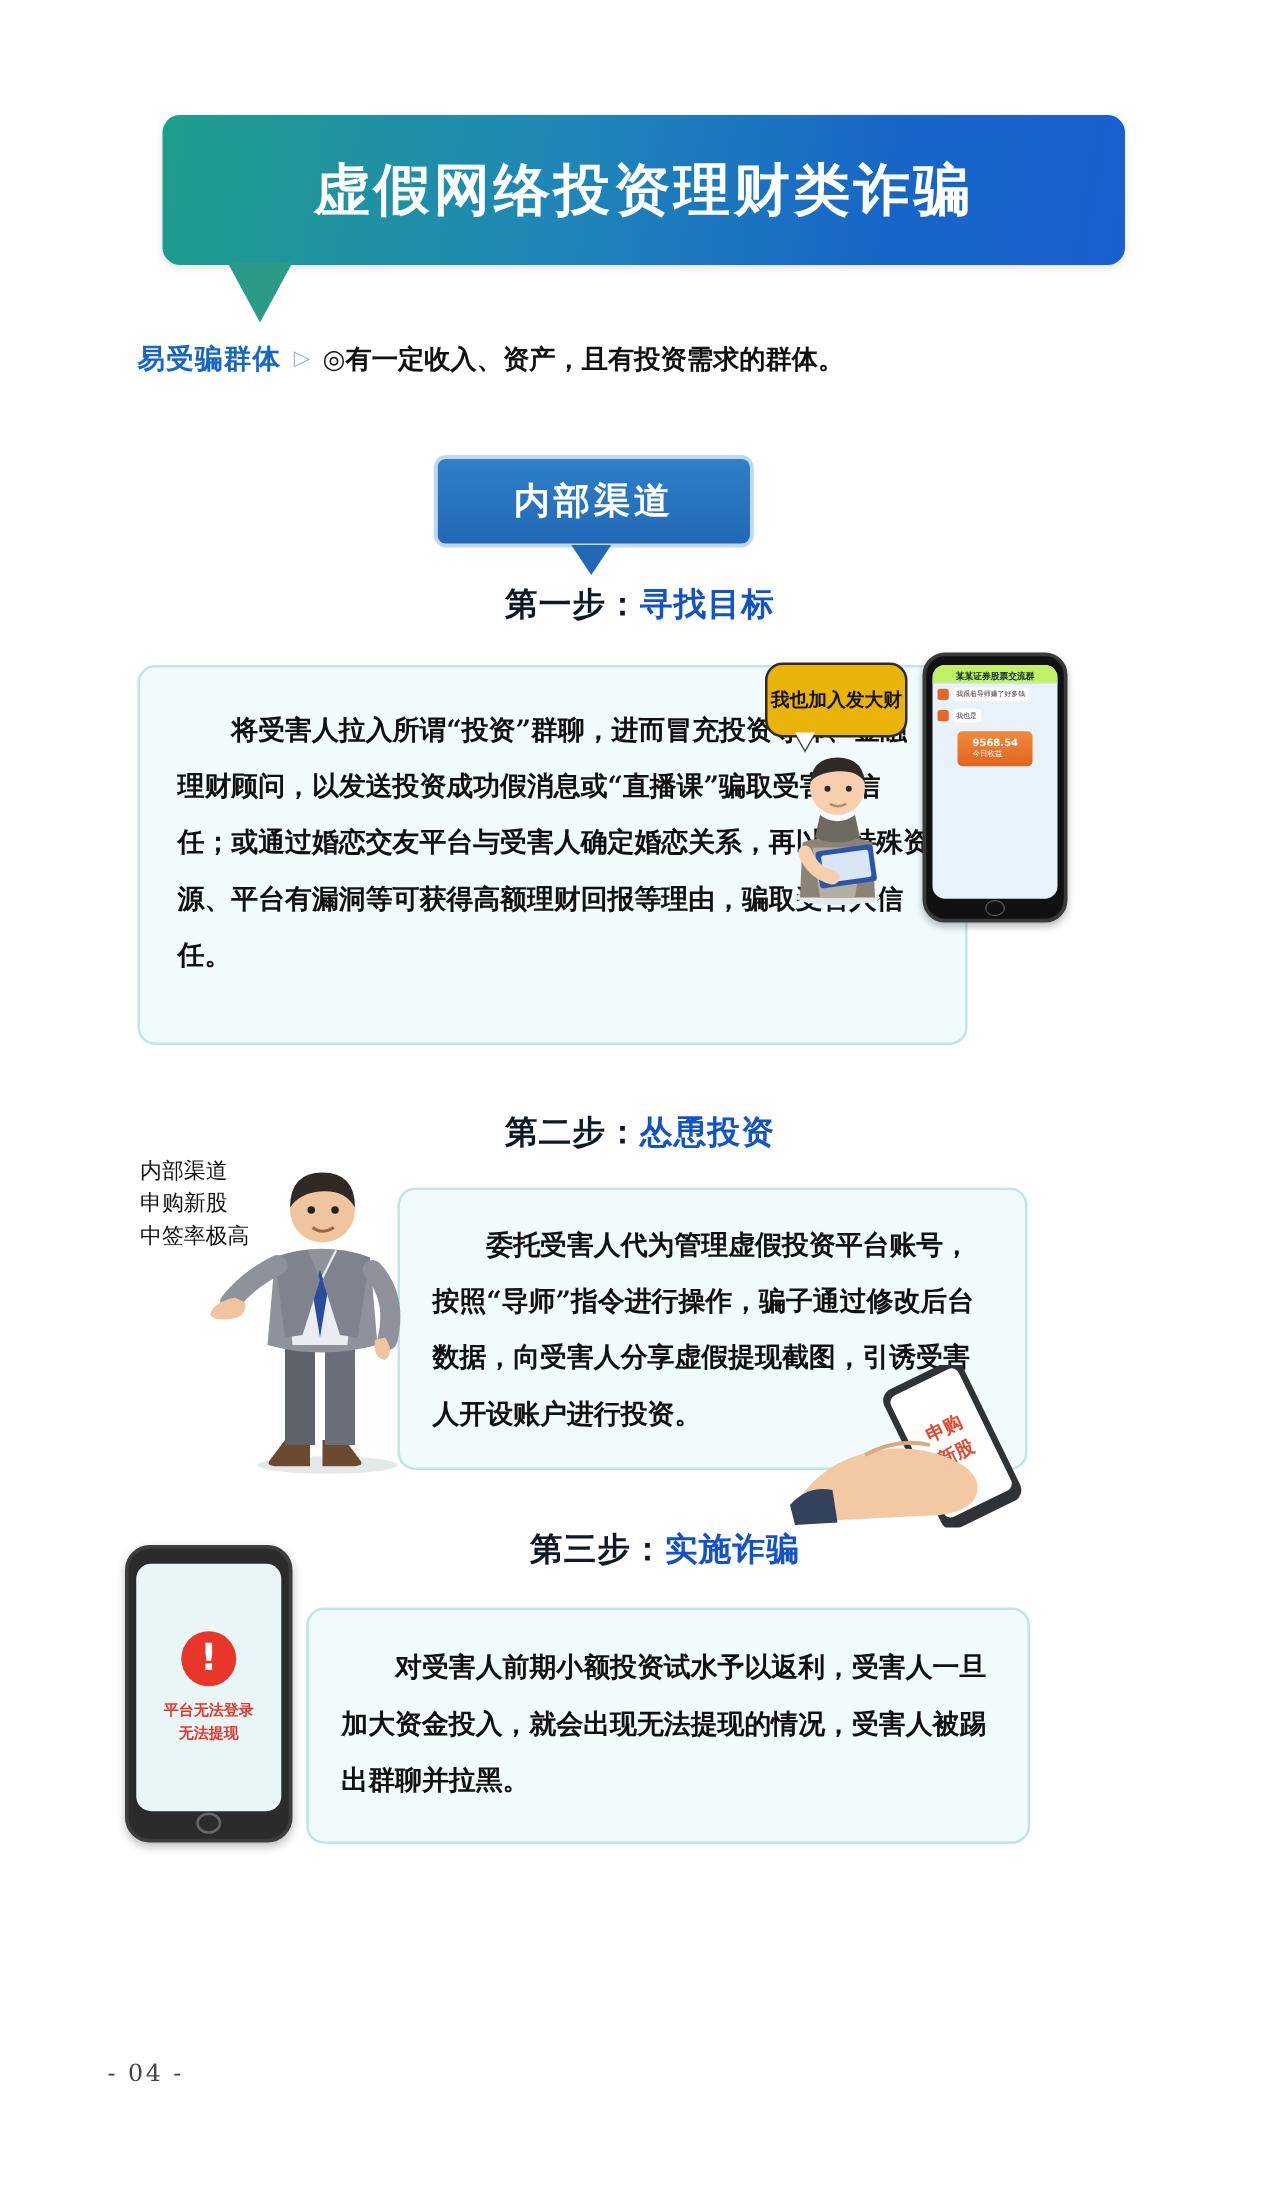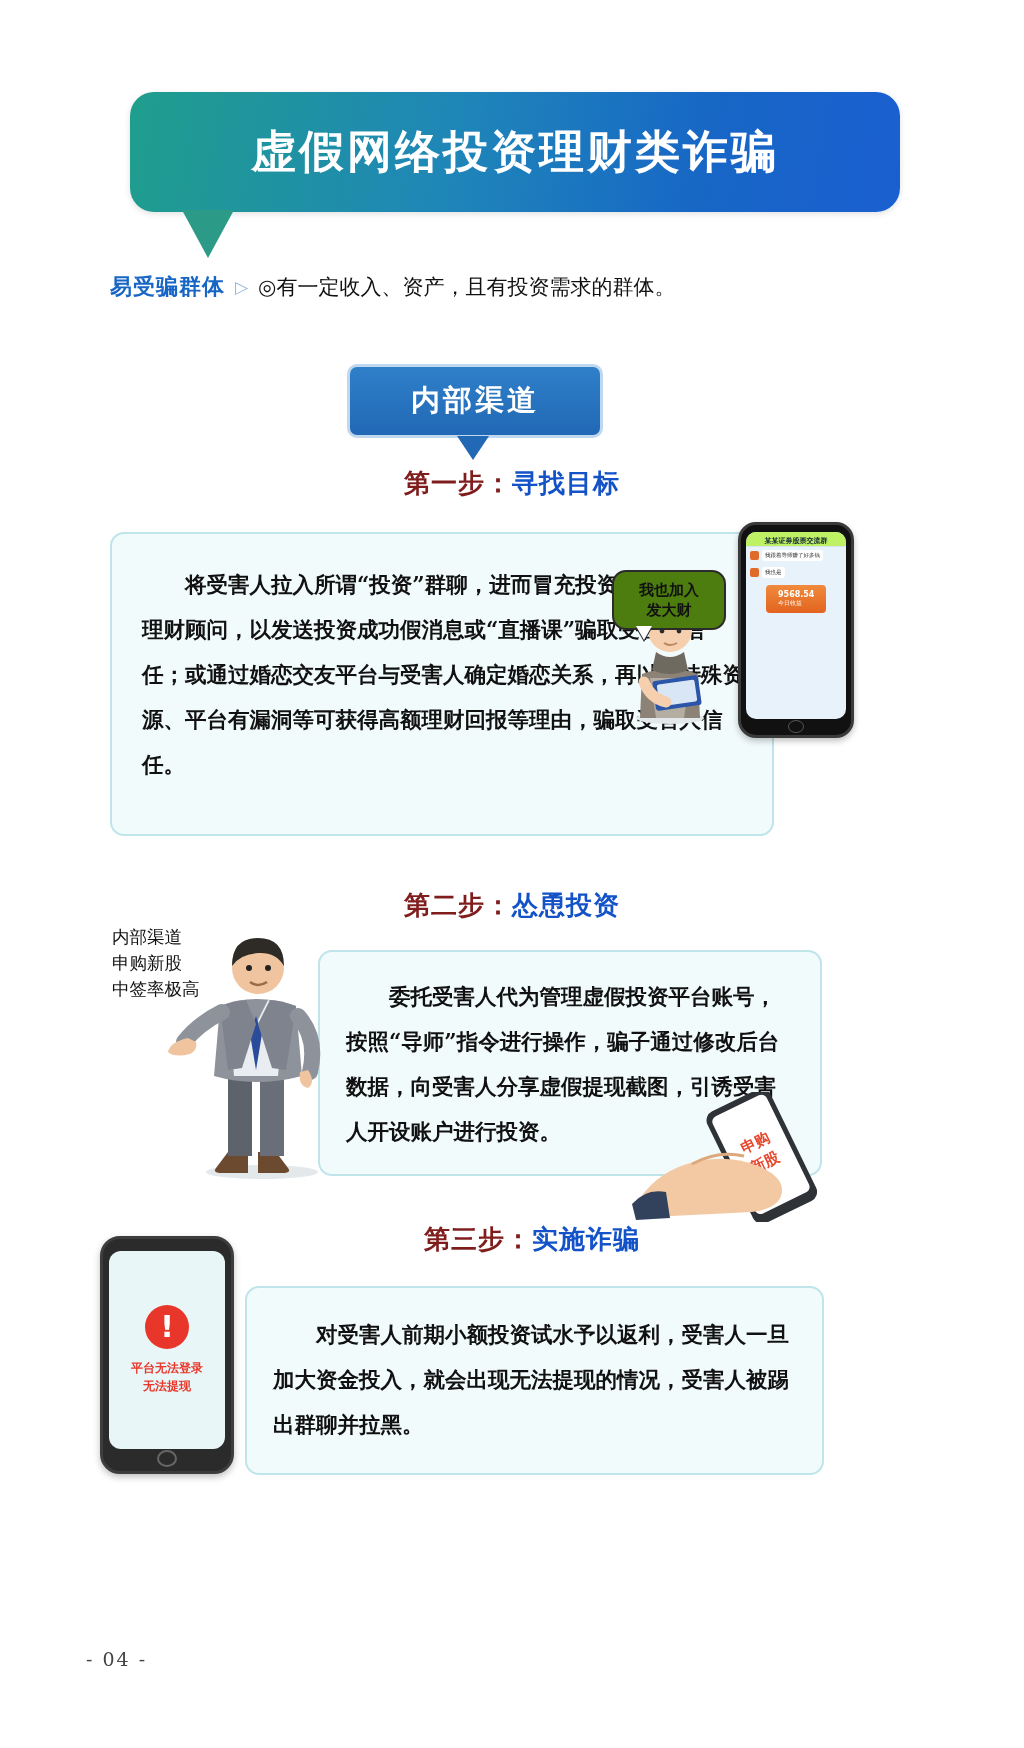--- a/index.html
+++ b/index.html
@@ -6,21 +6,21 @@
   body{
     width:1024px;height:1748px;position:relative;
     background:#ffffff;
     font-family:"DejaVu Sans","Liberation Sans",sans-serif;
     color:#1a1a1a;
     overflow:hidden;
   }
   
   .banner-wrap{position:absolute;left:130px;top:92px;width:770px;}
   .banner{
-    height:120px;border-radius:24px;
+    height:120px;border-radius:14px;
     background:linear-gradient(100deg,#1f9e8c 0%,#1f86b8 42%,#1766c6 75%,#1a5fd0 100%);
     display:flex;align-items:center;justify-content:center;
     box-shadow:0 2px 6px rgba(0,0,0,.12);
   }
   .banner-title{
     font-family:"DejaVu Serif","Liberation Serif",serif;
     font-weight:bold;color:#fff;font-size:45px;letter-spacing:3px;
   }
   .banner-tail{
     position:absolute;left:52px;top:118px;width:0;height:0;
@@ -30,21 +30,21 @@
   }
   
   .group-line{
     position:absolute;left:110px;top:272px;width:820px;
     display:flex;align-items:center;gap:10px;
     font-family:"DejaVu Serif","Liberation Serif",serif;
     font-size:21px;font-weight:bold;
   }
   .group-label{color:#1766c6;font-size:22px;letter-spacing:1px;}
   .tri-icon{color:#8fb6dd;font-size:17px;line-height:1;}
-  .group-text{color:#111;font-weight:normal;}
+  .group-text{color:#111;font-weight:bold;}
   
   .method-tag-wrap{position:absolute;left:347px;top:364px;width:250px;}
   .method-tag{
     width:250px;height:68px;border-radius:10px;
     background:linear-gradient(180deg,#2f7fc9 0%,#2168b5 100%);
     border:3px solid #bfd8ef;
     display:flex;align-items:center;justify-content:center;
     color:#fff;font-size:29px;font-weight:bold;letter-spacing:3px;
     font-family:"DejaVu Serif","Liberation Serif",serif;
   }
@@ -52,21 +52,21 @@
     position:absolute;left:110px;top:72px;width:0;height:0;
     border-left:16px solid transparent;border-right:16px solid transparent;
     border-top:24px solid #2168b5;
   }
   
   .step-head{
     position:absolute;width:100%;text-align:center;
     font-family:"DejaVu Serif","Liberation Serif",serif;
     font-size:26px;font-weight:bold;letter-spacing:1px;
   }
-  .step-head .num{color:#7f1d1d;font-family:Liberation Serif, serif;}
+  .step-head .num{color:#0f172a;font-family:Liberation Serif, serif;}
   .step-head .nm{color:#1452c8;}
   #step1-head{top:466px;}
   #step2-head{top:888px;}
   #step3-head{top:1222px;margin-left:20px;}
   
   .box{
     position:absolute;border:2px solid #bfe4ea;border-radius:14px;
     background:#f2fbfc;
   }
   #box1{left:110px;top:532px;width:660px;height:300px;}
@@ -77,24 +77,24 @@
     font-family:"DejaVu Serif","Liberation Serif",serif;
     font-size:21.5px;line-height:45px;color:#111;
     text-indent:2em;font-weight:bold;
   }
   #box1 p{padding:28px 26px 0 30px;}
   #box2 p{padding:22px 24px 0 26px;}
   #box3 p{padding:24px 24px 0 26px;}
   
   .bubble{
     position:absolute;left:612px;top:530px;width:110px;height:56px;
-    background:#4d7c0f;border:2px solid #2b2b2b;border-radius:14px;
-    display:flex;flex-direction:column;align-items:center;justify-content:center;
+    background:#eab308;border:2px solid #2b2b2b;border-radius:14px;
+    display:flex;flex-direction:row;align-items:center;justify-content:center;
     font-size:15px;font-weight:bold;line-height:20px;color:#111;
-    font-family:"DejaVu Serif","Liberation Serif",serif;z-index:6;margin-top:40px;
+    font-family:"DejaVu Serif","Liberation Serif",serif;z-index:6;
   }
   .bubble:after{
     content:"";position:absolute;left:22px;top:54px;width:0;height:0;
     border-left:8px solid transparent;border-right:8px solid transparent;
     border-top:14px solid #fff;filter:drop-shadow(0 2px 0 #2b2b2b);
   }
   
   .phone1{
     position:absolute;left:738px;top:522px;width:110px;height:210px;
     background:#111;border-radius:18px;border:3px solid #3a3a3a;z-index:5;

